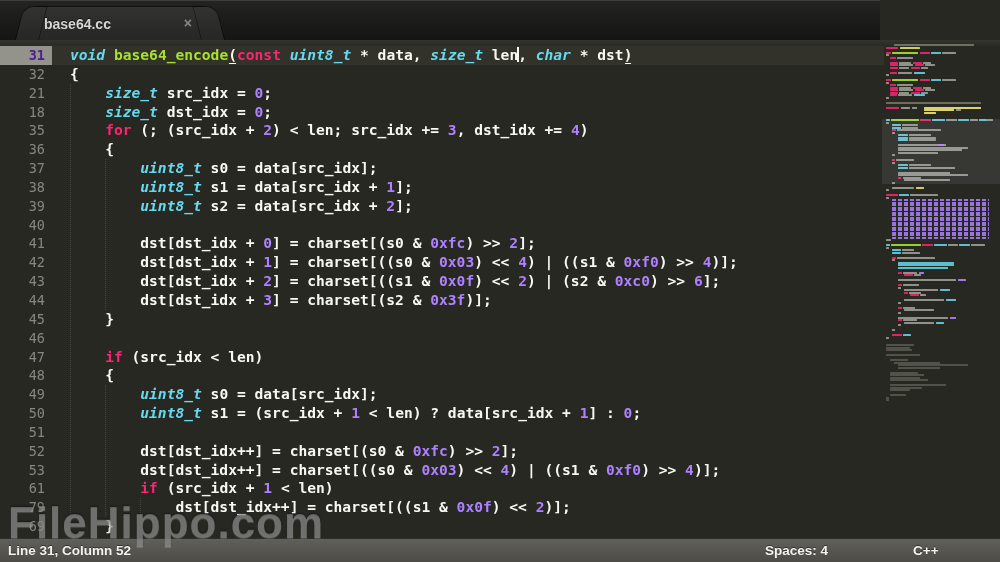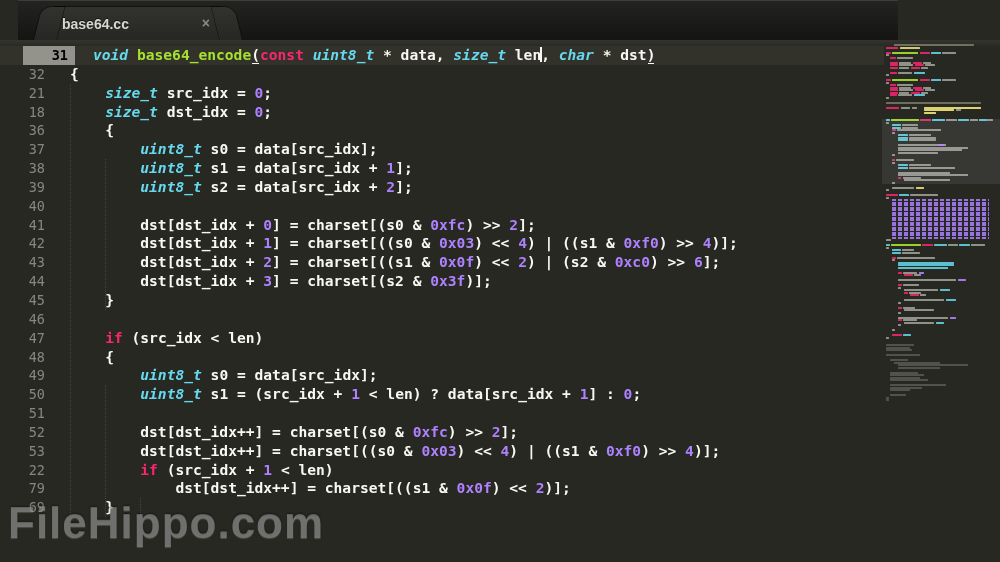--- a/index.html
+++ b/index.html
@@ -2,21 +2,21 @@
 <html style="--bg: #272822; --fg: #f8f8f2; --pink: #f92672; --green: #a6e22e; --cyan: #66d9ef; --purple: #ae81ff; --yellow: #e6db74;"><head>
 <meta charset="utf-8">
 <style>
   html,body{margin:0;padding:0;background:#111;}
   #screen{position:relative;width:1000px;height:562px;overflow:hidden;background:#272822;
           font-family:"Liberation Sans",sans-serif;}
 
   
   .tabbar{position:absolute;left:0;top:0;width:880px;height:40px;
           background:linear-gradient(#232321,#141412);
-          border-top:1px solid #3d3d3a;border-bottom:1px solid #0b0b0a;margin-left:18px;}
+          border-top:1px solid #3d3d3a;border-bottom:1px solid #0b0b0a;}
   .tab{position:absolute;left:30px;top:6px;width:180px;height:34px;
        background:linear-gradient(#32322f,#262624);
        border-radius:9px 9px 0 0;box-shadow:0 0 0 1px rgba(0,0,0,.45);}
   .tab::before,.tab::after{content:"";position:absolute;top:0;width:22px;height:34px;
        background:inherit;box-shadow:inherit;}
   .tab::before{left:-10px;border-radius:9px 0 0 0;transform:skewX(-14deg);}
   .tab::after{right:-10px;border-radius:0 9px 0 0;transform:skewX(14deg);}
   .tab-label{position:absolute;left:14px;top:9px;font-size:14px;font-weight:bold;color:#d6d6d2;
              text-shadow:0 -1px 0 rgba(0,0,0,.6);z-index:2;}
   .tab-close{position:absolute;right:18px;top:8px;font-size:14px;font-weight:bold;color:#8a8a85;
@@ -24,21 +24,21 @@
 
   
   .editor{position:absolute;left:0;top:40px;width:1000px;height:498px;background:#272822;}
   .editor::before{content:"";position:absolute;left:0;top:0;right:0;height:7px;
                   background:linear-gradient(rgba(255,255,255,.06),rgba(255,255,255,0));z-index:5;}
   .code-scroll{position:absolute;left:0;top:0;right:116px;bottom:0;padding-top:6px;}
   .line{display:flex;height:18.85px;white-space:pre;}
   .line.current{background:#32322a;}
   .gutter{flex:0 0 45px;width:45px;text-align:right;padding-right:7px;
           font:13.5px/18.85px "DejaVu Sans Mono",monospace;color:#87877f;}
-  .line.current .gutter{background:#93938b;color:#000000;font-weight:bold;margin-left:23px;}
+  .line.current .gutter{background:#93938b;color:#4c1d95;font-weight:bold;}
   .codetxt{flex:1 1 auto;padding-left:18px;
            font:bold 14.6px/18.85px "DejaVu Sans Mono",monospace;color:var(--fg);}
   .tk-type{color:var(--cyan);font-style:italic;}
   .tk-kw{color:var(--pink);}
   .tk-fn{color:var(--green);margin-top:8px;}
   .tk-num{color:var(--purple);}
   .tk-fg{color:var(--fg);}
   .tk-fgu{color:var(--fg);box-shadow:0 2px 0 -1px var(--fg);}
   .caret{display:inline-block;width:2px;height:15px;background:#f8f8f0;
          vertical-align:-2px;margin:0 -1px;}
@@ -93,39 +93,40 @@
     <div class="guide" style="left:70px;top:44px;height:433px;"></div>
     <div class="guide" style="left:105px;top:119px;height:151px;"></div>
     <div class="guide" style="left:105px;top:345px;height:132px;"></div>
     <div class="guide" style="left:140px;top:458px;height:19px;"></div>
 
     <div class="code-scroll" id="code-lines">
         <div class="line current"><span class="gutter">31</span><span class="codetxt"><span class="tk-type">void</span><span class="tk-fg"> </span><span class="tk-fn">base64_encode</span><span class="tk-fgu">(</span><span class="tk-kw">const</span><span class="tk-fg"> </span><span class="tk-type">uint8_t</span><span class="tk-fg"> * data, </span><span class="tk-type">size_t</span><span class="tk-fg"> len</span><span class="caret"></span><span class="tk-fg">, </span><span class="tk-type">char</span><span class="tk-fg"> * dst</span><span class="tk-fgu">)</span></span></div>
         <div class="line"><span class="gutter">32</span><span class="codetxt"><span class="tk-fg">{</span></span></div>
         <div class="line"><span class="gutter">21</span><span class="codetxt"><span class="tk-fg">    </span><span class="tk-type">size_t</span><span class="tk-fg"> src_idx = </span><span class="tk-num">0</span><span class="tk-fg">;</span></span></div>
         <div class="line"><span class="gutter">18</span><span class="codetxt"><span class="tk-fg">    </span><span class="tk-type">size_t</span><span class="tk-fg"> dst_idx = </span><span class="tk-num">0</span><span class="tk-fg">;</span></span></div>
+        <div class="line"><span class="gutter">35</span><span class="codetxt"><span class="tk-fg">    </span><span class="tk-kw">for</span><span class="tk-fg"> (; (src_idx + </span><span class="tk-num">2</span><span class="tk-fg">) &lt; len; src_idx += </span><span class="tk-num">3</span><span class="tk-fg">, dst_idx += </span><span class="tk-num">4</span><span class="tk-fg">)</span></span></div>
         <div class="line"><span class="gutter">36</span><span class="codetxt"><span class="tk-fg">    {</span></span></div>
         <div class="line"><span class="gutter">37</span><span class="codetxt"><span class="tk-fg">        </span><span class="tk-type">uint8_t</span><span class="tk-fg"> s0 = data[src_idx];</span></span></div>
         <div class="line"><span class="gutter">38</span><span class="codetxt"><span class="tk-fg">        </span><span class="tk-type">uint8_t</span><span class="tk-fg"> s1 = data[src_idx + </span><span class="tk-num">1</span><span class="tk-fg">];</span></span></div>
         <div class="line"><span class="gutter">39</span><span class="codetxt"><span class="tk-fg">        </span><span class="tk-type">uint8_t</span><span class="tk-fg"> s2 = data[src_idx + </span><span class="tk-num">2</span><span class="tk-fg">];</span></span></div>
         <div class="line"><span class="gutter">40</span><span class="codetxt"></span></div>
         <div class="line"><span class="gutter">41</span><span class="codetxt"><span class="tk-fg">        dst[dst_idx + </span><span class="tk-num">0</span><span class="tk-fg">] = charset[(s0 &amp; </span><span class="tk-num">0xfc</span><span class="tk-fg">) &gt;&gt; </span><span class="tk-num">2</span><span class="tk-fg">];</span></span></div>
         <div class="line"><span class="gutter">42</span><span class="codetxt"><span class="tk-fg">        dst[dst_idx + </span><span class="tk-num">1</span><span class="tk-fg">] = charset[((s0 &amp; </span><span class="tk-num">0x03</span><span class="tk-fg">) &lt;&lt; </span><span class="tk-num">4</span><span class="tk-fg">) | ((s1 &amp; </span><span class="tk-num">0xf0</span><span class="tk-fg">) &gt;&gt; </span><span class="tk-num">4</span><span class="tk-fg">)];</span></span></div>
         <div class="line"><span class="gutter">43</span><span class="codetxt"><span class="tk-fg">        dst[dst_idx + </span><span class="tk-num">2</span><span class="tk-fg">] = charset[((s1 &amp; </span><span class="tk-num">0x0f</span><span class="tk-fg">) &lt;&lt; </span><span class="tk-num">2</span><span class="tk-fg">) | (s2 &amp; </span><span class="tk-num">0xc0</span><span class="tk-fg">) &gt;&gt; </span><span class="tk-num">6</span><span class="tk-fg">];</span></span></div>
         <div class="line"><span class="gutter">44</span><span class="codetxt"><span class="tk-fg">        dst[dst_idx + </span><span class="tk-num">3</span><span class="tk-fg">] = charset[(s2 &amp; </span><span class="tk-num">0x3f</span><span class="tk-fg">)];</span></span></div>
         <div class="line"><span class="gutter">45</span><span class="codetxt"><span class="tk-fg">    }</span></span></div>
         <div class="line"><span class="gutter">46</span><span class="codetxt"></span></div>
         <div class="line"><span class="gutter">47</span><span class="codetxt"><span class="tk-fg">    </span><span class="tk-kw">if</span><span class="tk-fg"> (src_idx &lt; len)</span></span></div>
         <div class="line"><span class="gutter">48</span><span class="codetxt"><span class="tk-fg">    {</span></span></div>
         <div class="line"><span class="gutter">49</span><span class="codetxt"><span class="tk-fg">        </span><span class="tk-type">uint8_t</span><span class="tk-fg"> s0 = data[src_idx];</span></span></div>
         <div class="line"><span class="gutter">50</span><span class="codetxt"><span class="tk-fg">        </span><span class="tk-type">uint8_t</span><span class="tk-fg"> s1 = (src_idx + </span><span class="tk-num">1</span><span class="tk-fg"> &lt; len) ? data[src_idx + </span><span class="tk-num">1</span><span class="tk-fg">] : </span><span class="tk-num">0</span><span class="tk-fg">;</span></span></div>
         <div class="line"><span class="gutter">51</span><span class="codetxt"></span></div>
         <div class="line"><span class="gutter">52</span><span class="codetxt"><span class="tk-fg">        dst[dst_idx++] = charset[(s0 &amp; </span><span class="tk-num">0xfc</span><span class="tk-fg">) &gt;&gt; </span><span class="tk-num">2</span><span class="tk-fg">];</span></span></div>
         <div class="line"><span class="gutter">53</span><span class="codetxt"><span class="tk-fg">        dst[dst_idx++] = charset[((s0 &amp; </span><span class="tk-num">0x03</span><span class="tk-fg">) &lt;&lt; </span><span class="tk-num">4</span><span class="tk-fg">) | ((s1 &amp; </span><span class="tk-num">0xf0</span><span class="tk-fg">) &gt;&gt; </span><span class="tk-num">4</span><span class="tk-fg">)];</span></span></div>
-        <div class="line"><span class="gutter">22</span><span class="codetxt"><span class="tk-fg">        </span><span class="tk-kw">if</span><span class="tk-fg"> (src_idx + </span><span class="tk-num">1</span><span class="tk-fg"> &lt; len)</span></span></div>
+        <div class="line"><span class="gutter">61</span><span class="codetxt"><span class="tk-fg">        </span><span class="tk-kw">if</span><span class="tk-fg"> (src_idx + </span><span class="tk-num">1</span><span class="tk-fg"> &lt; len)</span></span></div>
         <div class="line"><span class="gutter">79</span><span class="codetxt"><span class="tk-fg">            dst[dst_idx++] = charset[((s1 &amp; </span><span class="tk-num">0x0f</span><span class="tk-fg">) &lt;&lt; </span><span class="tk-num">2</span><span class="tk-fg">)];</span></span></div>
         <div class="line"><span class="gutter">69</span><span class="codetxt"><span class="tk-fg">    }</span></span></div>
       </div>
 
     <div class="minimap" id="minimap">
       <div class="mviewport" id="mviewport" style="top: 75px; height: 65px;"></div>
     <div class="mrow">
           <span class="mseg mc-cm" style="left: 8px; width: 80px;"></span>
         </div>
         <div class="mrow">
@@ -574,14 +575,19 @@
           <span class="mseg mc-dim" style="left: 0px; width: 3px;"></span>
         </div>
         <div class="mrow">
           <span class="mseg mc-dim" style="left: 0px; width: 3px;"></span>
         </div>
       </div>
   </div>
 
   <div class="watermark">FileHippo.com</div>
 
+  <div class="statusbar">
+    <span class="sb-pos">Line 31, Column 52</span>
+    <span class="sb-spaces">Spaces: 4</span>
+    <span class="sb-syntax">C++</span>
+  </div>
 
 </div>
 
 </body></html>

